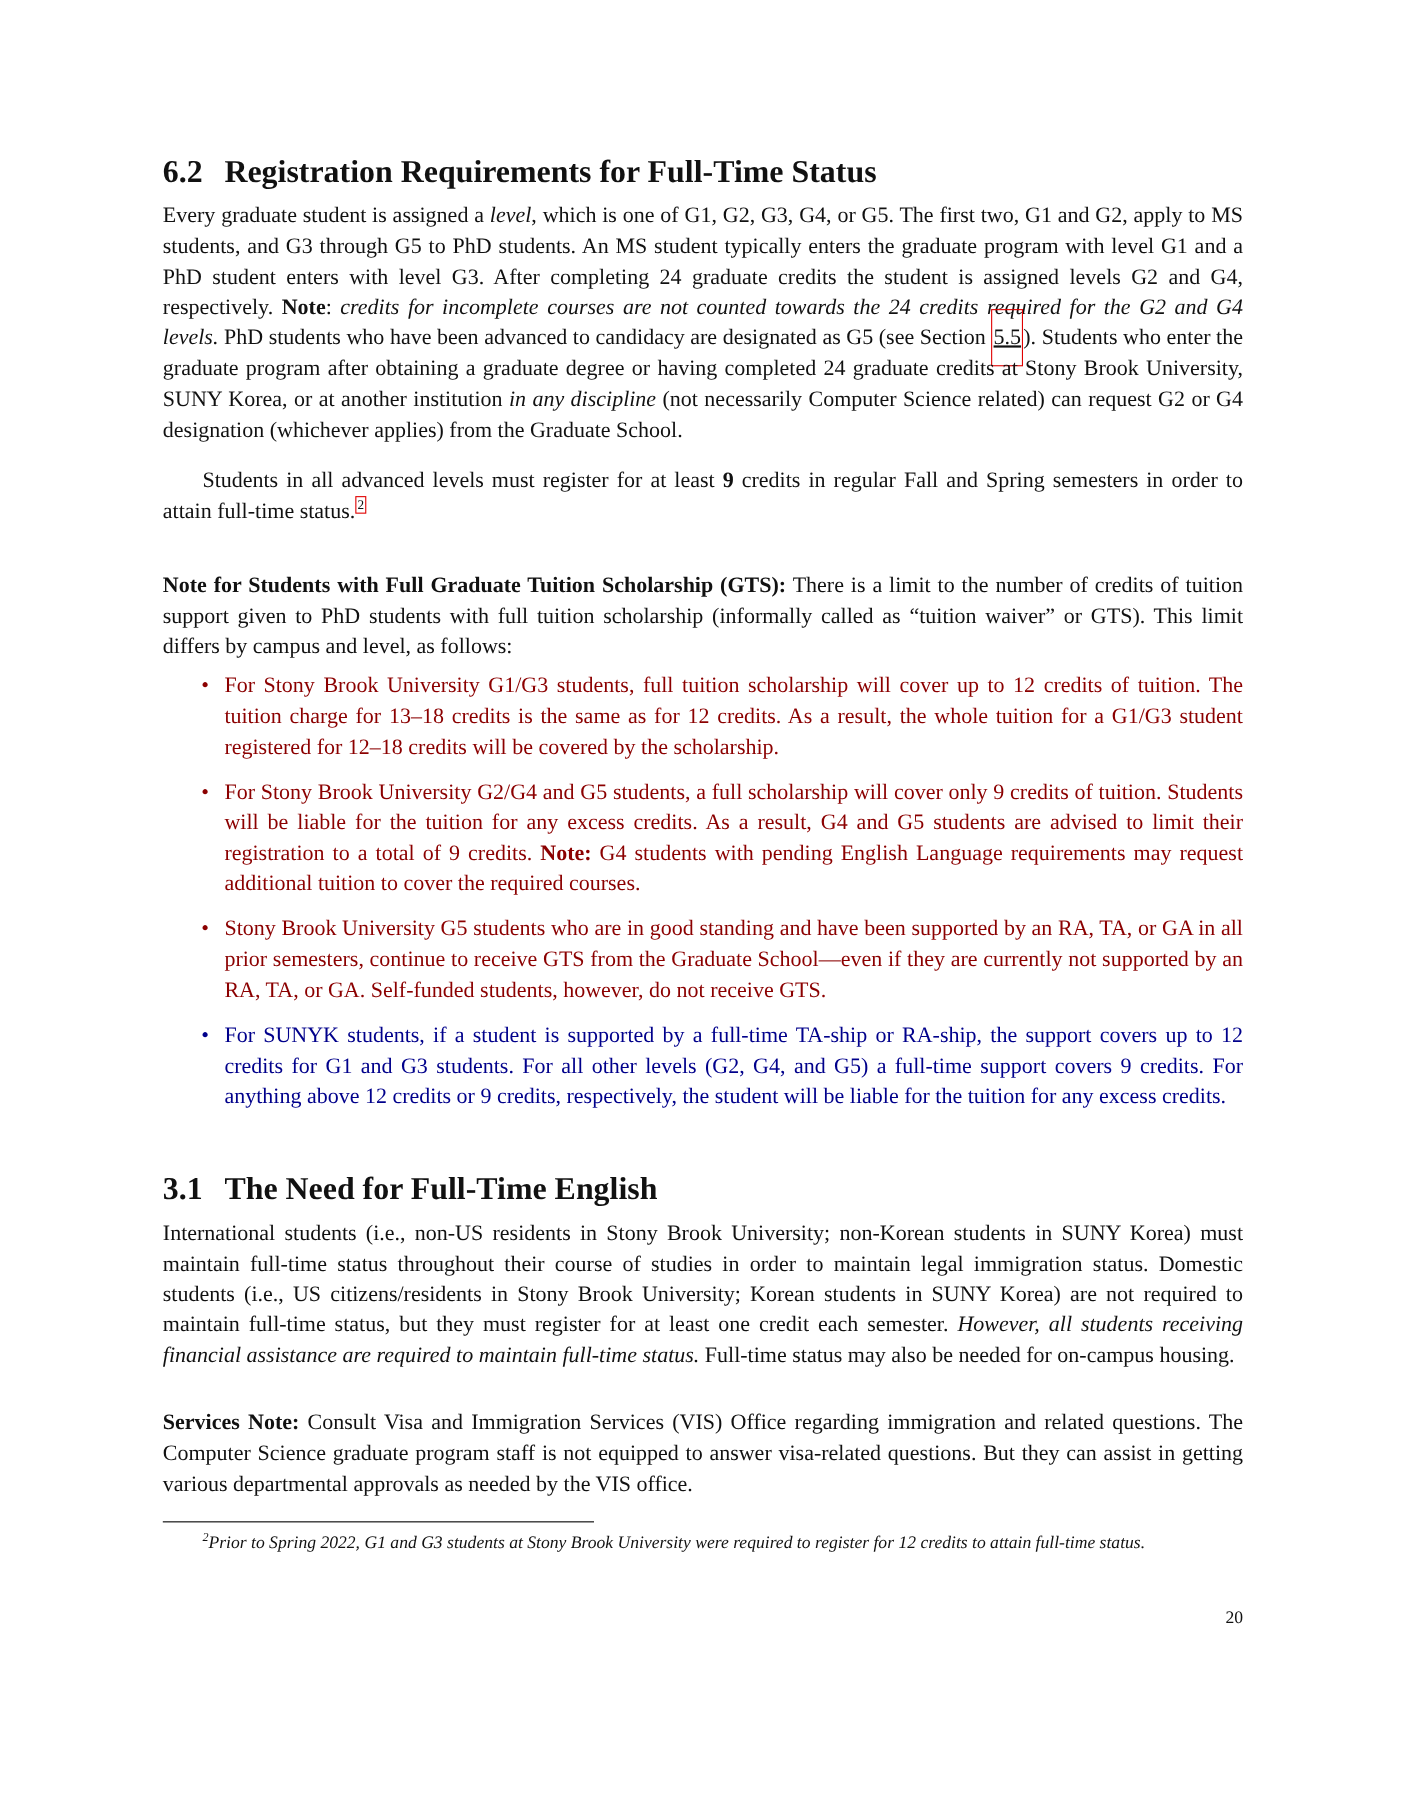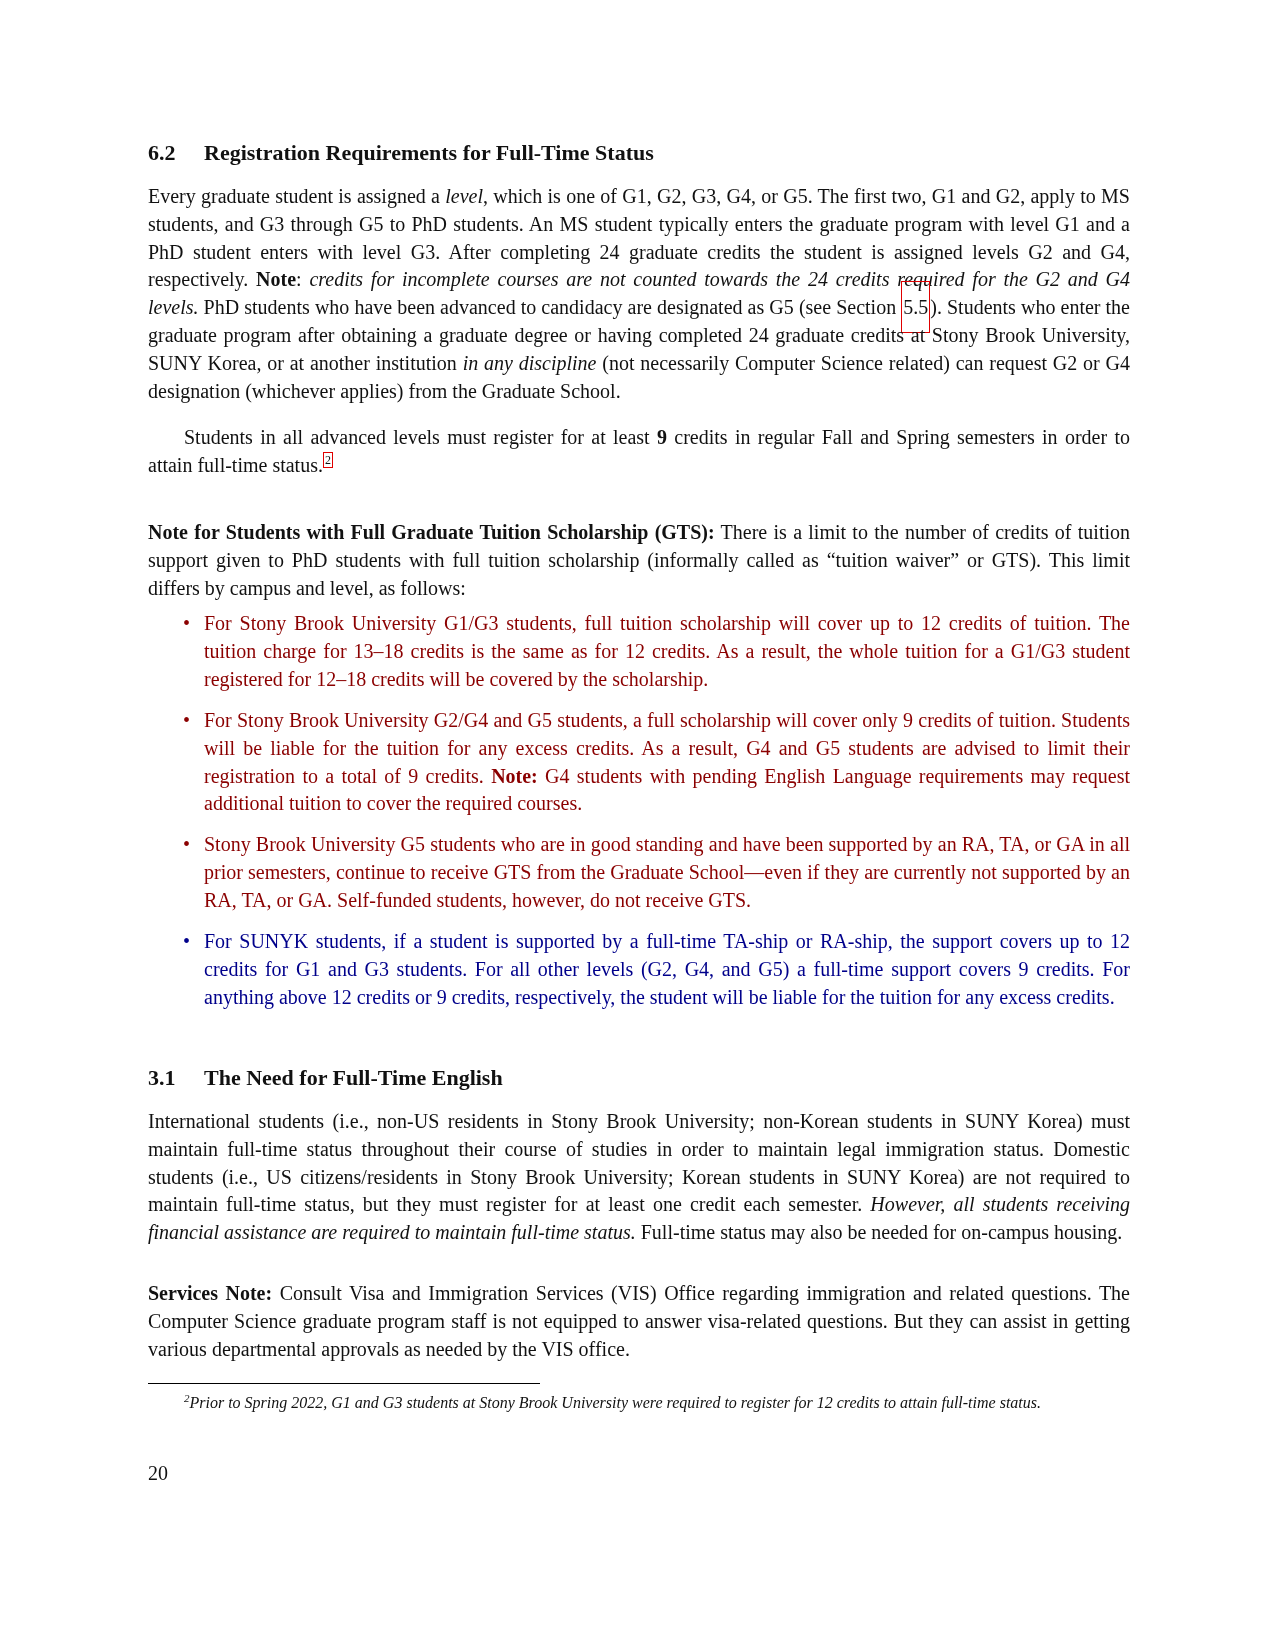--- a/index.html
+++ b/index.html
@@ -1,33 +1,33 @@
 <!DOCTYPE html>
 <html><head>
 <meta charset="utf-8">
 <style>
   html, body { margin: 0; padding: 0; background: #ffffff; }
   body { width: 1275px; height: 1651px; position: relative; font-family: "Liberation Serif", "DejaVu Serif", serif; color: #111; }
   .page { position: absolute; left: 148px; top: 0; width: 982px; }
-  h2 { font-size: 22px; font-weight: bold; margin: 0; position: absolute; left: 0; }
+  h2 { font-size: 29px; font-weight: bold; margin: 0; position: absolute; left: 0; }
   h2 .num { display: inline-block; width: 56px; }
   p { margin: 0; font-size: 20px; line-height: 27.8px; text-align: justify; }
   .abs { position: absolute; left: 0; width: 982px; }
   .indent { text-indent: 36px; }
-  .ref { border: 1.5px solid #e00000; padding: 14px 1px; }
+  .ref { border: 1.5px solid #e00000; padding: 14px 1px; text-decoration: underline; }
   .fnref { border: 1.5px solid #e00000; font-size: 12px; vertical-align: super; padding: 0 1px; line-height: 1; }
   ul { list-style: none; margin: 0; padding: 0; }
   li { position: relative; padding-left: 56px; font-size: 20px; line-height: 27.8px; text-align: justify; }
   li .bullet { position: absolute; left: 35px; top: 0; }
   .red { color: #8b0000; }
   .blue { color: #00008b; }
   .rule { position: absolute; left: 0; width: 392px; height: 1px; background: #000; }
   .footnote { font-size: 16px; line-height: 24px; text-align: justify; }
   .footnote sup { font-size: 11px; }
-  .pagenum { position: absolute; left: 0; width: 982px; text-align: left; font-size: 20px; }
+  .pagenum { position: absolute; left: 0; width: 982px; text-align: right; font-size: 16px; }
 </style>
 </head>
 <body>
 
 <div class="page">
 
   <h2 style="top:140px;"><span class="num">6.2</span><span>Registration Requirements for Full-Time Status</span></h2>
 
   <p class="abs" style="top:183px;"><span>Every graduate student is assigned a </span><i>level</i><span>, which is one of G1, G2, G3, G4, or G5.  The first two, G1 and G2, apply to MS students, and G3 through G5 to PhD students.  An MS student typically enters the graduate program with level G1 and a PhD student enters with level G3.  After completing 24 graduate credits the student is assigned levels G2 and G4, respectively. </span><b>Note</b><span>: </span><i>credits for incomplete courses are not counted towards the 24 credits required for the G2 and G4 levels.</i><span> PhD students who have been advanced to candidacy are designated as G5 (see Section </span><a class="ref">5.5</a><span>).  Students who enter the graduate program after obtaining a graduate degree or having completed 24 graduate credits at Stony Brook University, SUNY Korea, or at another institution </span><i>in any discipline</i><span> (not necessarily Computer Science related) can request G2 or G4 designation (whichever applies) from the Graduate School.</span></p>
 

